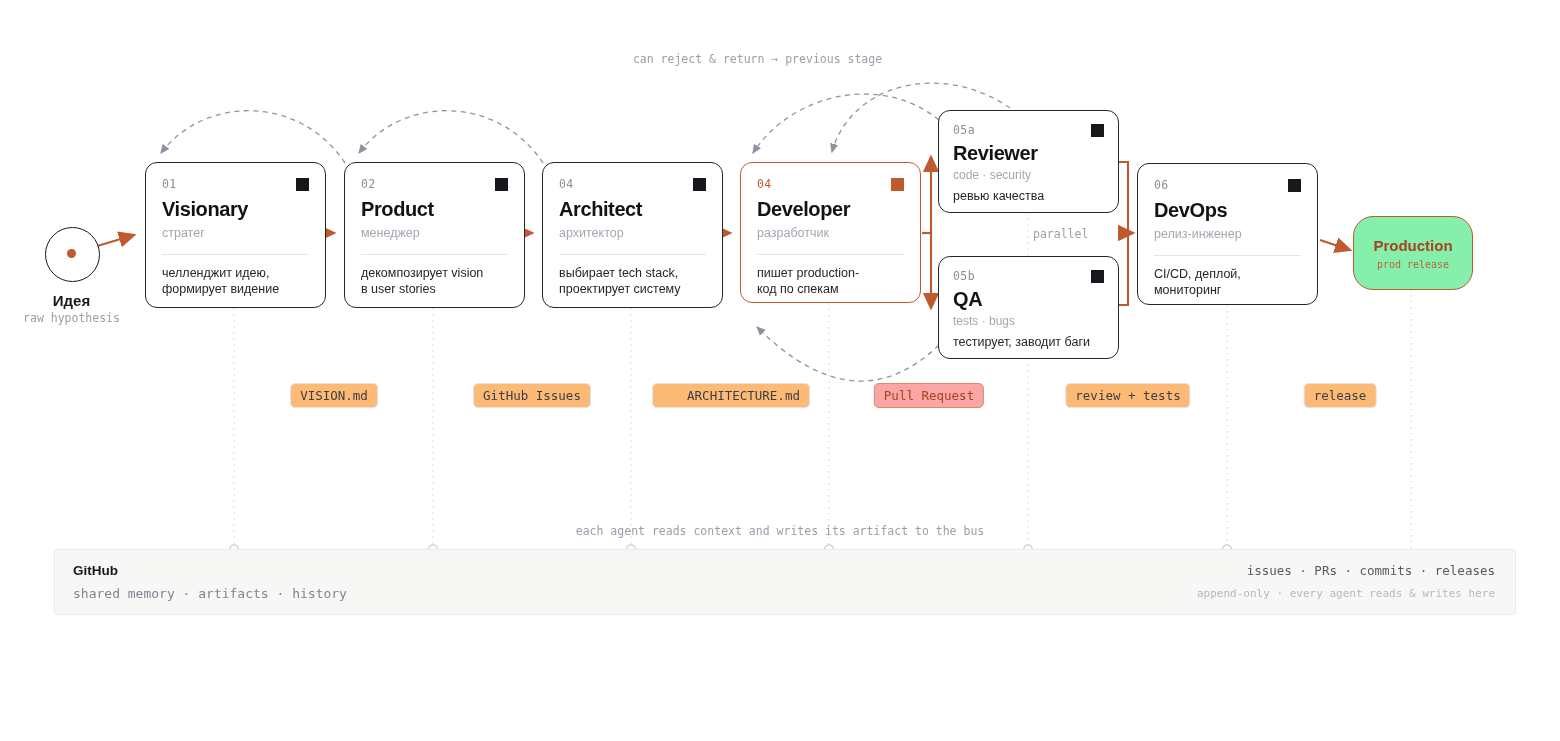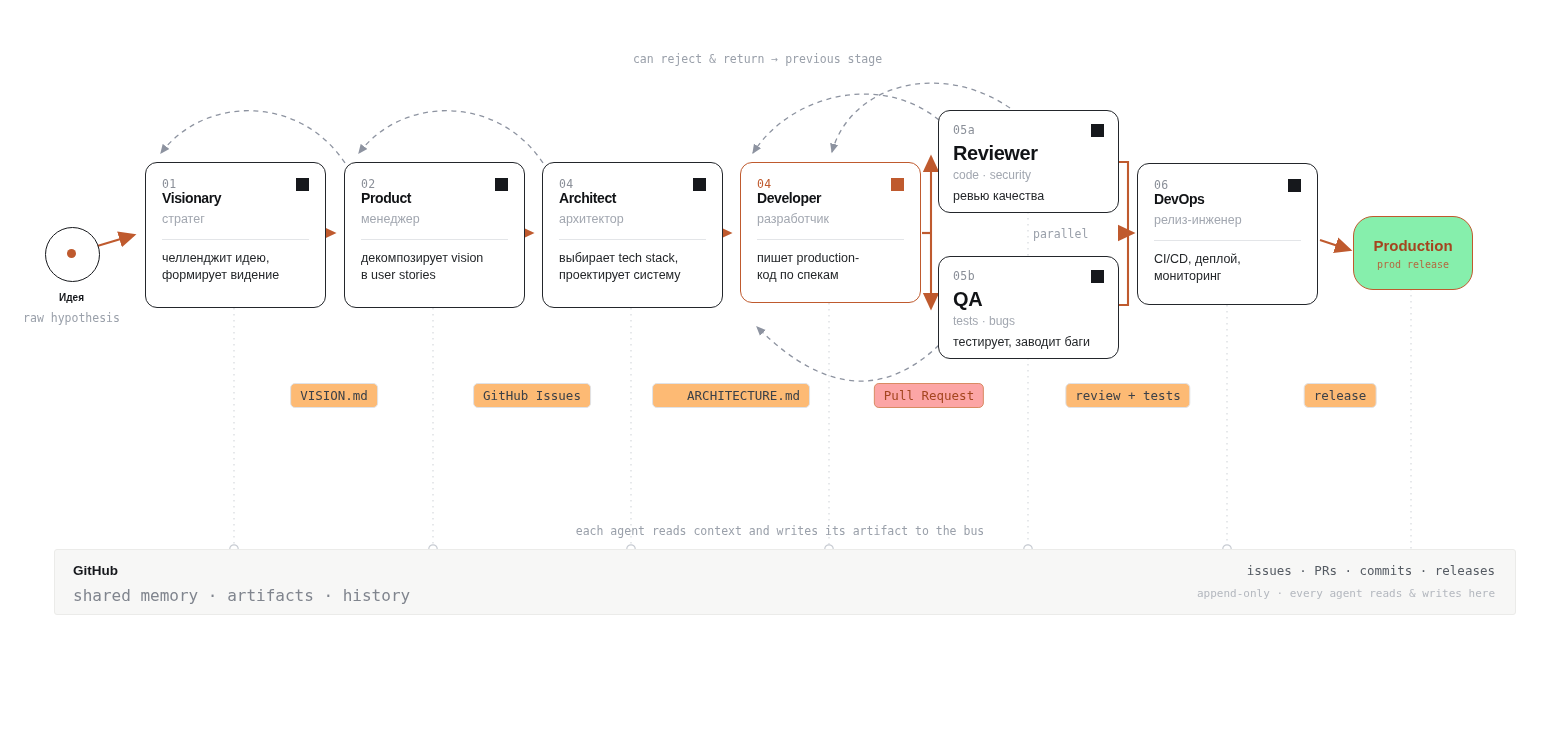--- a/index.html
+++ b/index.html
@@ -18,33 +18,33 @@
     position:absolute;z-index:3;box-sizing:border-box;
     background:#ffffff;border:1.6px solid #23262b;border-radius:12px;
     padding:14px 16px 0 16px;
   }
   .card.accent{border-color:#bf5a2e;}
   .card-top{display:flex;align-items:flex-start;justify-content:space-between;height:14px;}
   .card-num{font-size:11.5px;letter-spacing:.4px;color:#8a8f98;font-family:"DejaVu Sans Mono","Liberation Mono",monospace;}
   .card.accent .card-num{color:#bf5a2e;}
   .sq{width:13px;height:13px;background:#16181c;margin-top:1px;}
   .card.accent .sq{background:#bf5a2e;}
-  .card-title{font-size:14px;font-weight:bold;letter-spacing:-.4px;margin-top:0;line-height:1.05;color:#111316;}
+  .card-title{font-size:20px;font-weight:bold;letter-spacing:-.4px;margin-top:8px;line-height:1.05;color:#111316;}
   .card-role{font-size:12.5px;color:#a2a7b0;margin-top:7px;line-height:1.1;}
   .card-rule{height:1px;background:#e3e5e8;margin:13px 0 0 0;}
   .card-desc{font-size:12.5px;color:#232629;line-height:1.33;margin-top:10px;}
   .card.compact{padding:12px 14px 0 14px;}
   .card.compact .card-title{font-size:20px;margin-top:6px;}
   .card.compact .card-role{font-size:12px;margin-top:5px;}
   .card.compact .card-desc{margin-top:6px;font-size:12.5px;}
 
   
   #idea-node{position:absolute;left:45px;top:227px;width:53px;height:53px;border:1.6px solid #16181c;border-radius:50%;z-index:3;background:#fff;}
   #idea-dot{position:absolute;left:67px;top:249px;width:9px;height:9px;border-radius:50%;background:#bf5a2e;z-index:4;}
-  #idea-label{position:absolute;left:0px;top:292px;width:143px;text-align:center;font-size:10px;font-weight:bold;z-index:3;color:#16181c;}
+  #idea-label{position:absolute;left:0px;top:292px;width:143px;text-align:center;font-size:15px;font-weight:bold;z-index:3;color:#16181c;}
   #idea-sub{position:absolute;left:0px;top:311px;width:143px;text-align:center;font-size:11.5px;color:#9aa0aa;z-index:3;}
 
   
   #production{
     position:absolute;left:1353px;top:216px;width:118px;height:72px;z-index:3;
     background:#86efac;border:1.6px solid #bf5a2e;border-radius:20px;
     display:flex;flex-direction:column;align-items:center;justify-content:center;
   }
   #production .p-title{font-size:15px;font-weight:bold;color:#a4451f;}
   #production .p-sub{font-size:10px;color:#b4673f;margin-top:5px;}
@@ -63,21 +63,21 @@
   #parallel-label{left:1033px;top:227px;}
   #bus-note{left:0;top:524px;width:1560px;text-align:center;}
 
   
   #bus{
     position:absolute;left:54px;top:549px;width:1460px;height:64px;z-index:2;
     background:#f7f7f6;border:1px solid #ebebe9;border-radius:3px;
   }
   #bus-left{position:absolute;left:18px;top:13px;}
   #bus-name{font-size:13.5px;font-weight:bold;color:#16181c;}
-  #bus-sub{font-size:16px;color:#80858e;margin-top:8px;}
+  #bus-sub{font-size:13px;color:#80858e;margin-top:8px;}
   #bus-right{position:absolute;right:20px;top:13px;text-align:right;}
   #bus-tags{font-size:12.5px;color:#5c6插;color:#555b63;}
   #bus-foot{font-size:11px;color:#b4b8bf;margin-top:9px;}
 </style>
 </head>
 <body>
 
 <svg id="svg-layer" viewBox="0 0 1560 741" xmlns="http://www.w3.org/2000/svg">
   <defs>
     <marker id="ar-acc" markerWidth="9" markerHeight="9" refX="7.2" refY="4.5" orient="auto">

